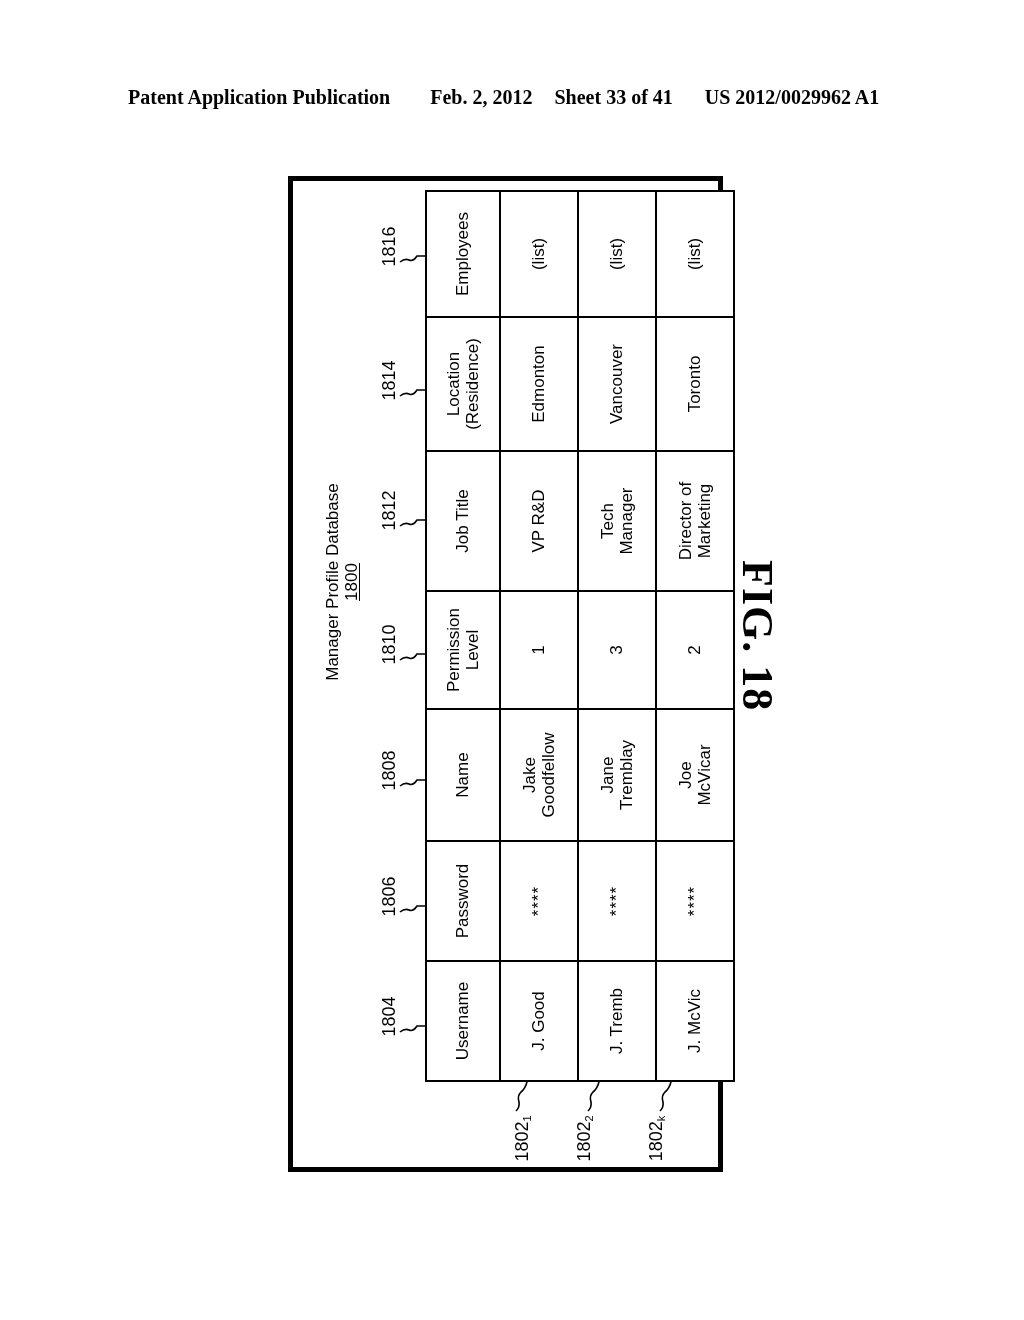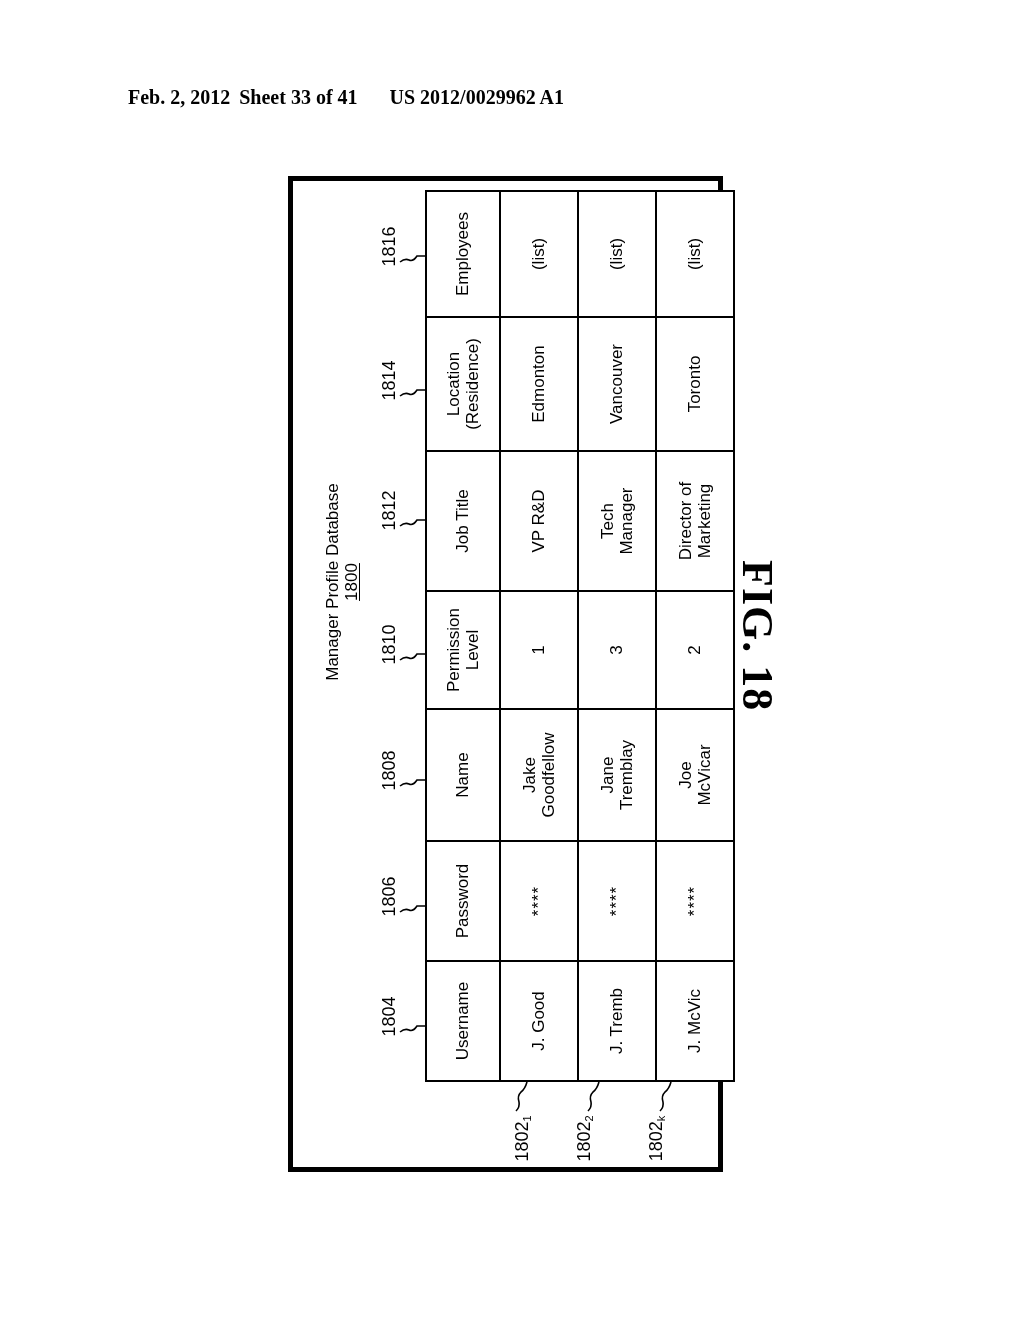--- a/index.html
+++ b/index.html
@@ -25,22 +25,22 @@
     height: 26px;
     font-family: "Liberation Serif", serif;
     font-weight: bold;
     font-size: 20px;
     letter-spacing: 0px;
     display: flex;
     align-items: baseline;
     white-space: nowrap;
   }
   #patent-header .hd-pub   { }
-  #patent-header .hd-date  { }
-  #patent-header .hd-sheet { margin-left: 9px; }
+  #patent-header .hd-date  { margin-left: 40px; }
+  #patent-header .hd-sheet { margin-left: 22px; }
   #patent-header .hd-num   { margin-left: 32px; }
 
   
   #figure-frame {
     position: absolute;
     left: 288px;
     top: 176px;
     width: 435px;
     height: 996px;
     border: 5px solid #000;
@@ -175,20 +175,21 @@
     position: absolute;
     width: 20px;
     height: 30px;
     overflow: visible;
   }
 </style>
 </head>
 <body>
 
 <div id="patent-header">
+  <span class="hd-pub">Patent Application Publication</span>
   <span class="hd-date">Feb. 2, 2012</span>
   <span class="hd-sheet">Sheet 33 of 41</span>
   <span class="hd-num">US 2012/0029962 A1</span>
 </div>
 
 <div id="figure-frame"></div>
 
 <div id="figure-label">FIG. 18</div>
 
 <div id="table-title">

